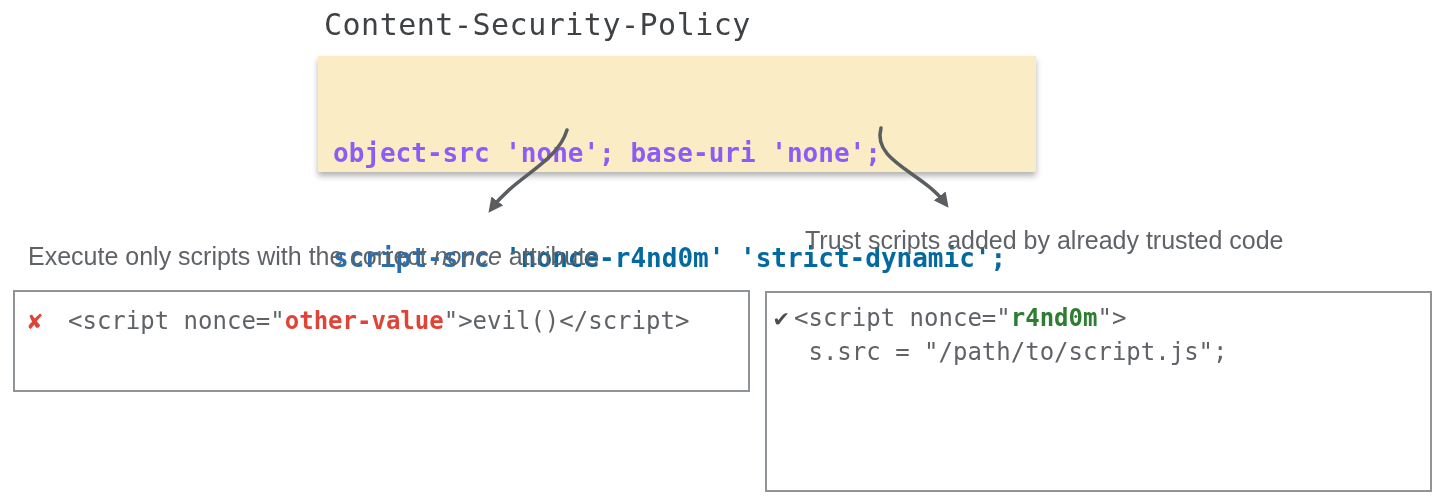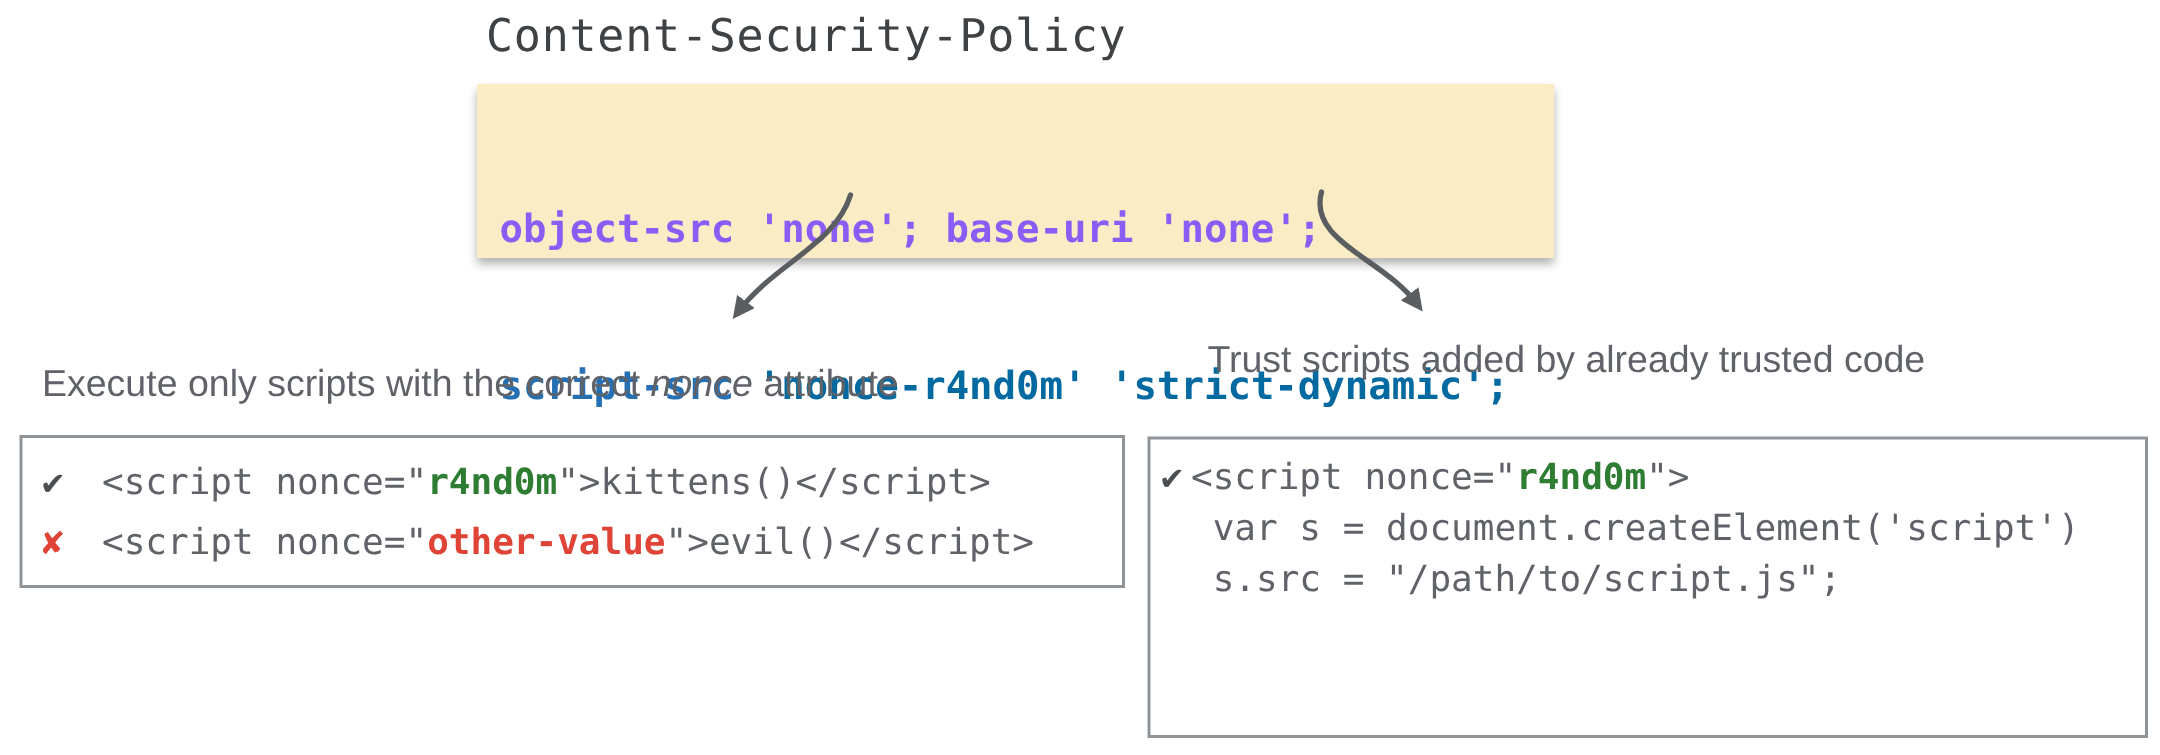--- a/index.html
+++ b/index.html
@@ -83,23 +83,21 @@
     </defs>
     <path class="arrow-path" d="M567,130 C557,163 516,176 492,208" marker-end="url(#ah)"></path>
     <path class="arrow-path" d="M881,128 C872,161 922,172 945,203" marker-end="url(#ah)"></path>
   </svg>
 
   <div class="label label-left"><span>Execute only scripts with the correct </span><em>nonce</em><span> attribute</span></div>
 
   <div class="label label-right">Trust scripts added by already trusted code</div>
 
   <div class="code-box nonce-box">
-    <div class="cline cline-ok"><span class="mark">✔</span><span><span>&lt;script nonce="</span><span class="val-green">r4nd0m</span><span>"&gt;kittens()&lt;/script&gt;</span></span></div>
     <div class="cline cline-bad"><span class="mark">✘</span><span><span>&lt;script nonce="</span><span class="val-red">other-value</span><span>"&gt;evil()&lt;/script&gt;</span></span></div>
   </div>
 
   <div class="code-box dynamic-box">
     <div class="cline"><span class="mark">✔</span><span><span>&lt;script nonce="</span><span class="val-green">r4nd0m</span><span>"&gt;</span></span></div>
-    <div class="cline"><span class="mark"></span><span> var s = document.createElement('script')</span></div>
     <div class="cline"><span class="mark"></span><span> s.src = "/path/to/script.js";</span></div>
   </div>
 
 </div>
 
 </body></html>

